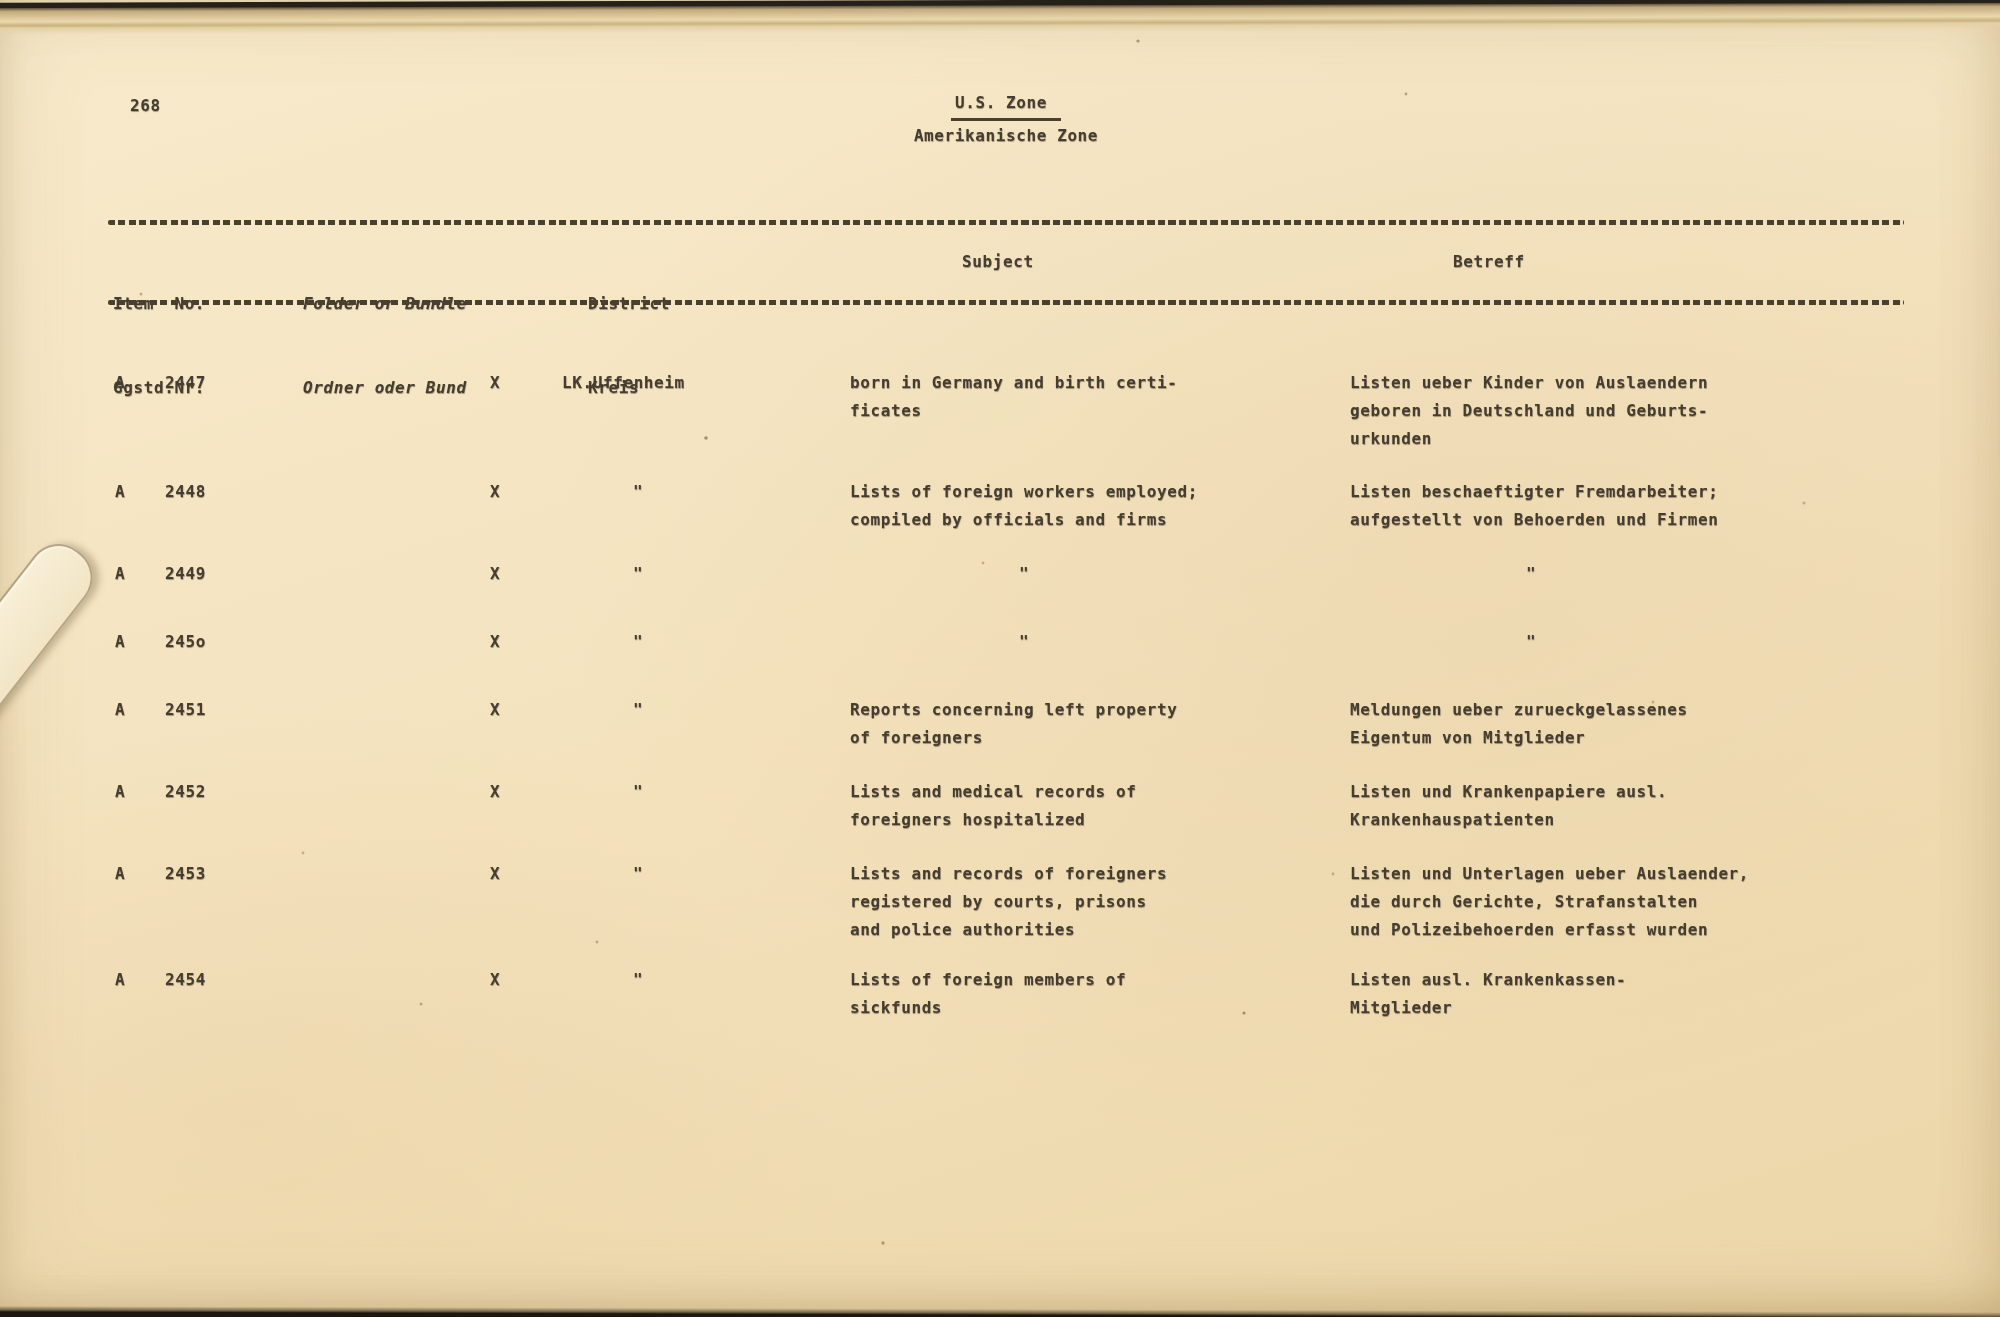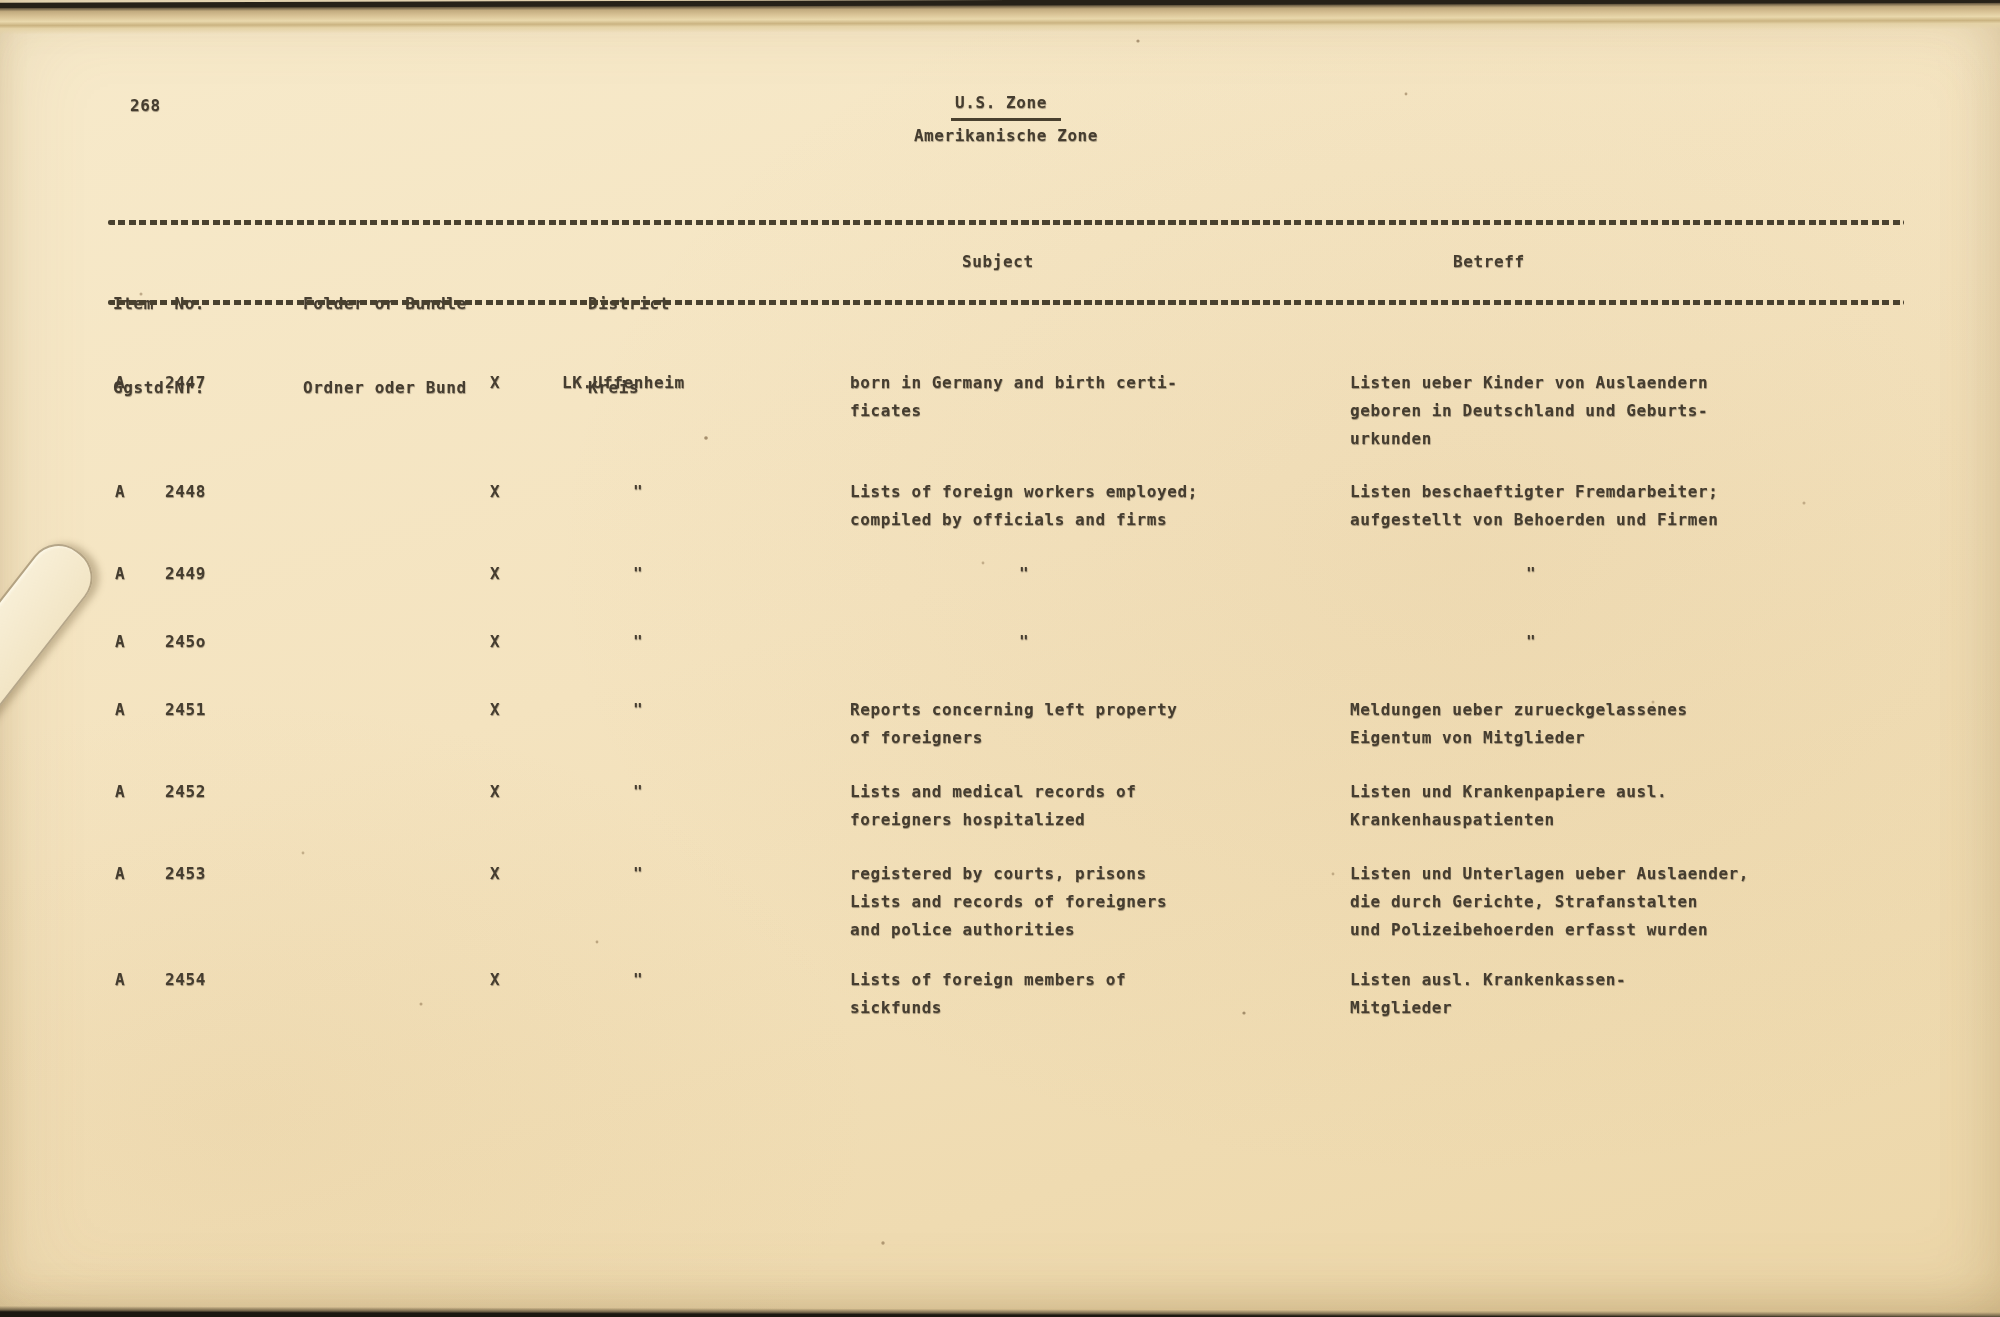--- a/index.html
+++ b/index.html
@@ -53,21 +53,21 @@
   .zone { position:absolute; left:806px; top:88px; width:400px; text-align:center; line-height:30px; }
   .zone .title { display:inline-block; border-bottom:3px solid #49402f; padding:0 14px 0 4px; }
   .dash {
     position:absolute; left:108px; width:1796px; height:5px;
     background:repeating-linear-gradient(90deg,#49412f 0px,#49412f 7px,rgba(0,0,0,0) 7px,rgba(0,0,0,0) 10.5px);
     border-radius:2px;
   }
   .d1 { top:220px; } .d2 { top:300px; }
   .h { position:absolute; white-space:pre; }
   .h-item { left:113px; top:234px;text-align:right; }
-  .h-folder { left:303px; top:234px; }
+  .h-folder { left:303px; top:234px;font-style:italic; }
   .h-district { left:588px; top:234px; }
   .h-subject { left:962px; top:248px; }
   .h-betreff { left:1453px; top:248px; }
   .tbody { position:absolute; left:0; top:0; width:100%; }
   .trow { position:absolute; left:0; width:100%; }
   .trow:nth-of-type(1){top:369px;} .trow:nth-of-type(2){top:478px;}
   .trow:nth-of-type(3){top:560px;} .trow:nth-of-type(4){top:628px;}
   .trow:nth-of-type(5){top:696px;} .trow:nth-of-type(6){top:778px;}
   .trow:nth-of-type(7){top:860px;} .trow:nth-of-type(8){top:966px;}
   .c { position:absolute; top:0; white-space:pre; }
@@ -161,21 +161,21 @@
         <span class="c c-folder">X</span>
         <span class="c c-district ditto">"</span>
         <span class="c c-subject"><div>Lists and medical records of</div><div>foreigners hospitalized</div></span>
         <span class="c c-betreff"><div>Listen und Krankenpapiere ausl.</div><div>Krankenhauspatienten</div></span>
       </div>
       <div class="trow">
         <span class="c c-series">A</span>
         <span class="c c-num">2453</span>
         <span class="c c-folder">X</span>
         <span class="c c-district ditto">"</span>
-        <span class="c c-subject"><div>registered by courts, prisons</div><div>Lists and records of foreigners</div><div>and police authorities</div></span>
+        <span class="c c-subject"><div>Lists and records of foreigners</div><div>registered by courts, prisons</div><div>and police authorities</div></span>
         <span class="c c-betreff"><div>Listen und Unterlagen ueber Auslaender,</div><div>die durch Gerichte, Strafanstalten</div><div>und Polizeibehoerden erfasst wurden</div></span>
       </div>
       <div class="trow">
         <span class="c c-series">A</span>
         <span class="c c-num">2454</span>
         <span class="c c-folder">X</span>
         <span class="c c-district ditto">"</span>
         <span class="c c-subject"><div>Lists of foreign members of</div><div>sickfunds</div></span>
         <span class="c c-betreff"><div>Listen ausl. Krankenkassen-</div><div>Mitglieder</div></span>
       </div>

